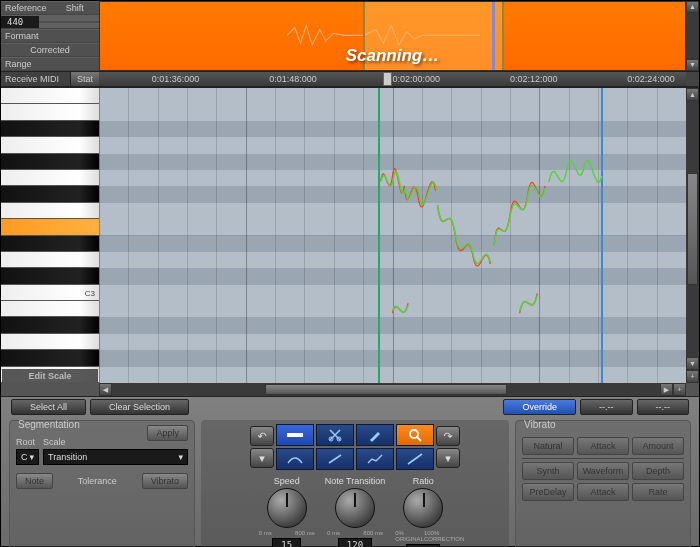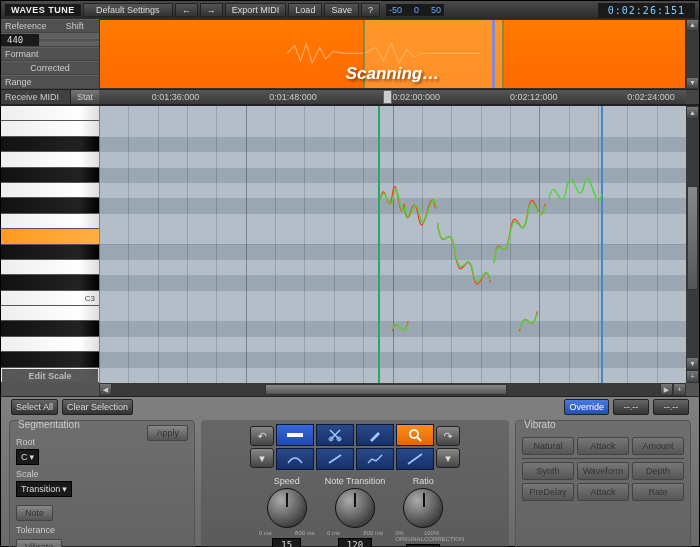--- a/index.html
+++ b/index.html
@@ -64,29 +64,29 @@
 
 .vscroll { width: 13px; background: #555; display: flex; flex-direction: column; }
 .hscroll-row { height: 13px; display: flex; background: #555; }
 .sbtn { width: 13px; height: 13px; background: linear-gradient(180deg,#777,#444); border: 1px solid #333; font-size: 7px; color: #ccc; display: flex; align-items: center; justify-content: center; }
 .strack { flex: 1; background: #3a3a3a; position: relative; }
 .sthumb { position: absolute; background: linear-gradient(180deg,#888,#555); border: 1px solid #333; }
 
 
 .bottom { height: 150px; background: linear-gradient(180deg, #808080, #6a6a6a); display: flex; flex-direction: column; border-top: 1px solid #222; }
 .btnrow { height: 22px; display: flex; align-items: center; padding: 2px 10px; gap: 4px; }
-.bbtn { background: linear-gradient(180deg, #666, #333); color: #ddd; font-size: 9px; padding: 2px 4px; border: 1px solid #222; border-radius: 2px; cursor: pointer; }
+.bbtn { background: linear-gradient(180deg, #666, #333); color: #ddd; font-size: 9px; padding: 2px 18px; border: 1px solid #222; border-radius: 2px; cursor: pointer; }
 .bbtn.blue { background: linear-gradient(180deg, #4a7ae0, #2050b0); color: #fff; }
 .bbtn.dash { min-width: 36px; text-align: center; }
 
 .lower { flex: 1; display: flex; padding: 3px 8px 6px 8px; gap: 6px; }
 
 .seg { width: 186px; background: rgba(90,90,90,0.4); border-radius: 4px; padding: 4px 6px; font-size: 9px; color: #ddd; position: relative; border: 1px solid #555; }
 .seg-title { position: absolute; top: -2px; left: 8px; font-size: 10px; color: #ccc; }
-.seg-row { display: flex; align-items: flex-start; gap: 4px; margin-top: 12px; flex-direction: column; }
+.seg-row { display: flex; align-items: center; gap: 4px; margin-top: 12px; }
 .seg-lbl { font-size: 9px; color: #ccc; }
 .seg-drop { background: #1a1a1a; color: #ddd; padding: 2px 4px; font-size: 9px; border: 1px solid #000; display: flex; align-items: center; gap: 2px; }
 .seg-btn { background: linear-gradient(180deg,#888,#555); color: #333; font-size: 9px; padding: 2px 8px; border: 1px solid #444; border-radius: 2px; }
 
 .tools { flex: 1; display: flex; flex-direction: column; align-items: center; background: rgba(70,70,70,0.4); border-radius: 4px; padding: 4px; gap: 4px; }
 .tool-top { display: flex; gap: 2px; align-items: center; }
 .arrow-col { display: flex; flex-direction: column; gap: 2px; }
 .toolbtn { width: 38px; height: 22px; background: linear-gradient(180deg,#2a4a8a,#16306a); border: 1px solid #0a1a3a; display: flex; align-items: center; justify-content: center; }
 .toolbtn.sel { background: linear-gradient(180deg,#3868d8,#2048b0); }
 .toolbtn.orange { background: linear-gradient(180deg,#ff8a20,#e06a00); }
@@ -105,36 +105,20 @@
 .vib-title { position: absolute; top: -2px; left: 8px; font-size: 10px; color: #ccc; }
 .vib-grid { display: grid; grid-template-columns: repeat(3, 1fr); gap: 3px; margin-top: 12px; }
 .vib-cell { background: linear-gradient(180deg,#777,#555); color: #333; font-size: 9px; text-align: center; padding: 3px 2px; border: 1px solid #444; border-radius: 2px; }
 .vib-sep { grid-column: 1 / -1; height: 1px; background: #444; }
 </style>
 </head>
 <body>
 
 <div class="app">
 
-  <div class="topbar">
-    <span class="brand">WAVES TUNE</span>
-    <span class="tbtn wide">Default Settings</span>
-    <span class="tbtn">←</span>
-    <span class="tbtn">→</span>
-    <span class="tbtn">Export MIDI</span>
-    <span class="tbtn">Load</span>
-    <span class="tbtn">Save</span>
-    <span class="tbtn">?</span>
-    <span class="meter">
-      <span>-50</span>
-        <span>0</span>
-        <span>50</span>
-    </span>
-    <span class="timecode">0:02:26:151</span>
-  </div>
 
   <div class="header">
     <div class="header-left">
       <div class="hcell">
           <span class="lab">Reference</span>
           <span class="lab2">Shift</span>
         </div>
       <div class="hcell">
           <span class="val">440</span>
           <span class="lab2"></span>

